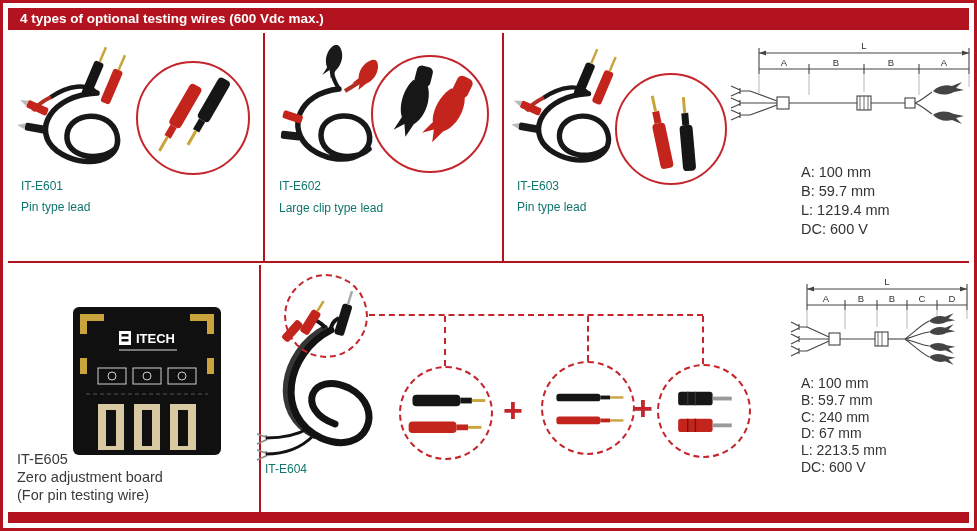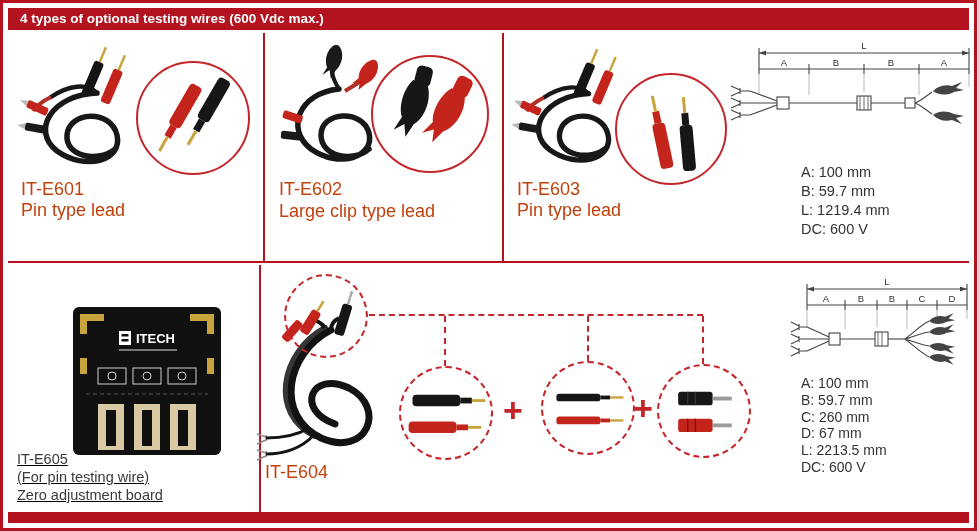--- a/index.html
+++ b/index.html
@@ -14,21 +14,21 @@
   }
   .abs{position:absolute;}
   .header-bar{
     left:5px;top:5px;right:5px;height:22px;background:var(--red);
     color:#fff;font-size:13.5px;font-weight:bold;line-height:22px;
     padding-left:12px;box-sizing:border-box;
   }
   .footer-bar{left:5px;right:5px;bottom:5px;height:11px;background:var(--red);}
   .divider-h{left:5px;right:5px;top:258px;height:2px;background:var(--red);}
   .vline{width:2px;background:var(--red);}
-  .model,.desc{font-size:18px;color:#c2410c;white-space:nowrap;}
+  .model,.desc{font-size:12px;color:#0f766e;white-space:nowrap;}
   .label-block div{font-size:14.5px;color:#3a3a3a;line-height:18px;white-space:nowrap;}
   .specs div{font-size:14.5px;color:#333;line-height:19px;white-space:nowrap;}
   .specs-sm div{font-size:14px;color:#333;line-height:16.8px;white-space:nowrap;}
   .circle-solid{border:2.5px solid var(--accent);border-radius:50%;background:#fff;box-sizing:border-box;}
   .circle-dash{border:2px dashed var(--accent);border-radius:50%;background:#fff;box-sizing:border-box;}
   .circle-dash.transparent{background:transparent;}
   .leader-h{border-top:2px dashed var(--accent);height:0;}
   .leader-v{border-left:2px dashed var(--accent);width:0;}
   .plus{color:var(--accent);font-size:34px;font-weight:bold;line-height:1;}
   svg{display:block;width:100%;height:100%;}
@@ -245,24 +245,24 @@
       <g>
         <rect x="26" y="98" width="26" height="46" fill="#d8c9a2"></rect>
         <rect x="34" y="104" width="10" height="36" fill="#101010"></rect>
         <rect x="62" y="98" width="26" height="46" fill="#d8c9a2"></rect>
         <rect x="70" y="104" width="10" height="36" fill="#101010"></rect>
         <rect x="98" y="98" width="26" height="46" fill="#d8c9a2"></rect>
         <rect x="106" y="104" width="10" height="36" fill="#101010"></rect>
       </g>
     </svg>
   </div>
-  <div class="abs label-block" style="left:14px;top:447px;text-decoration:underline;">
+  <div class="abs label-block" style="left:14px;top:447px;">
     <div>IT-E605</div>
+    <div>Zero adjustment board</div>
     <div>(For pin testing wire)</div>
-    <div>Zero adjustment board</div>
   </div>
 
   <div class="abs" style="left:248px;top:283px;width:152px;height:192px;">
     <svg viewBox="0 0 152 192">
       <path d="M80,44 C34,68 24,130 70,152 C116,172 136,122 98,102 C60,84 44,124 84,138" fill="none" stroke="#131313" stroke-width="7" stroke-linecap="round"></path>
       <path d="M74,42 C30,66 18,128 64,150" fill="none" stroke="#131313" stroke-width="6" stroke-linecap="round" opacity="0.85"></path>
       <path d="M80,44 C80,38 84,34 88,32 M74,42 C72,38 68,36 64,34" fill="none" stroke="#131313" stroke-width="4"></path>
       <g transform="translate(94,28) rotate(197)">
         <rect x="-5" y="-22" width="10" height="32" rx="3" fill="#151515"></rect>
         <line x1="0" y1="10" x2="0" y2="24" stroke="#aaa" stroke-width="2.5"></line>
@@ -389,19 +389,19 @@
         <text x="72" y="27">B</text>
         <text x="103" y="27">B</text>
         <text x="133" y="27">C</text>
         <text x="163" y="27">D</text>
       </g>
     </svg>
   </div>
   <div class="abs specs-sm" style="left:798px;top:372px;">
     <div>A: 100 mm</div>
     <div>B: 59.7 mm</div>
-    <div>C: 260 mm</div>
+    <div>C: 240 mm</div>
     <div>D: 67 mm</div>
     <div>L: 2213.5 mm</div>
     <div>DC: 600 V</div>
   </div>
 
 </div>
 
 </body></html>

